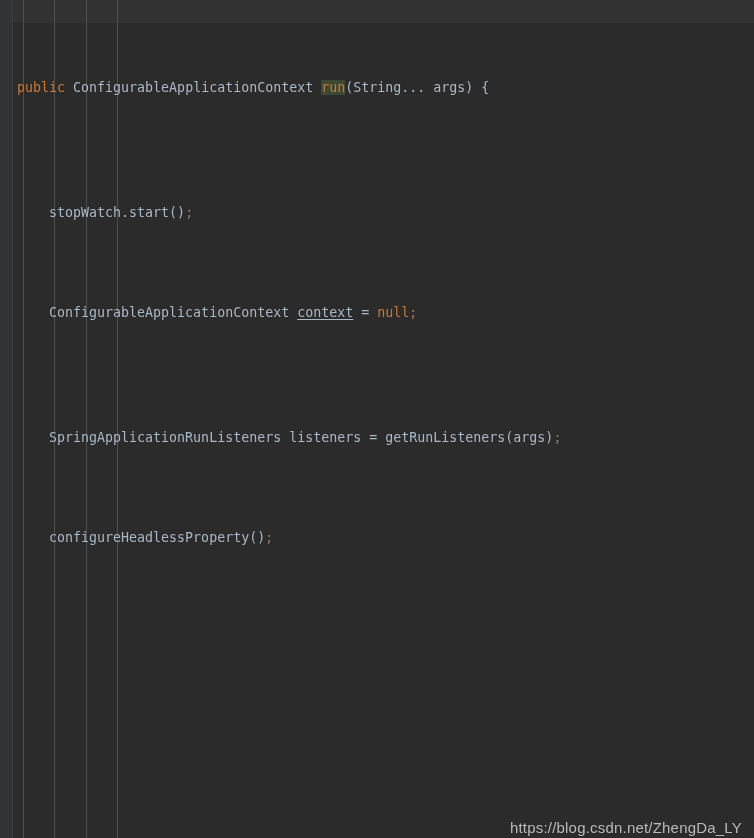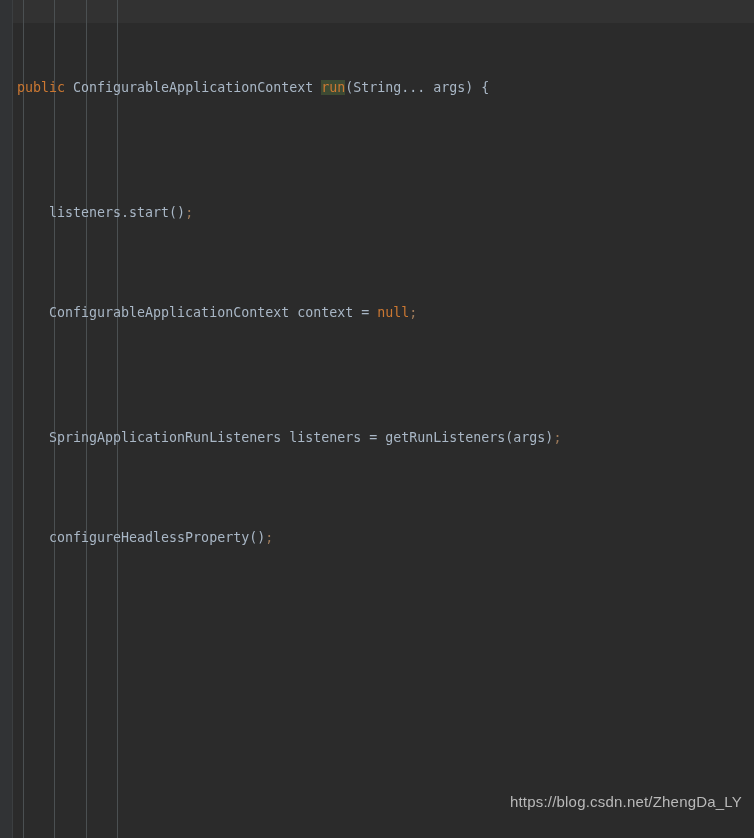--- a/index.html
+++ b/index.html
@@ -62,29 +62,29 @@
     background: #4b5052;
   }
   .g1 { left: 23px; }
   .g2 { left: 54px; }
   .g3 { left: 86px; }
   .g4 { left: 117px; }
 
   
   .kw   { color: #cc7832; }
   .txt  { color: #a9b7c6; }
-  .var  { color: #a9b7c6; text-underline-offset: 2px; }
+  .var  { color: #a9b7c6; text-decoration: underline; text-underline-offset: 2px; }
   .semi { color: #9d7a5a; }
   .hl   { background: #3d4a33; color: #cc7832; }
 
   
   .watermark {
     position: absolute;
     right: 12px;
-    bottom: 28px;
+    bottom: 2px;
     color: #b9b9b9;
     font-family: "Liberation Sans", sans-serif;
     font-size: 15px;
     letter-spacing: 0.2px;
   }
 </style>
 </head>
 <body>
 
 <div id="screenshot">
@@ -95,21 +95,21 @@
   <div class="guide g1"></div>
   <div class="guide g2"></div>
   <div class="guide g3"></div>
   <div class="guide g4"></div>
 
   <div class="code">
 
     <div class="line"><span class="kw">public</span><span class="txt"> ConfigurableApplicationContext </span><span class="hl">run</span><span class="txt">(String... args) {</span></div>
 
 
-    <div class="line"><span class="txt">    listeners.start()</span><span class="semi">;</span></div>
+    <div class="line"><span class="txt">    stopWatch.start()</span><span class="semi">;</span></div>
 
     <div class="line"><span class="txt">    ConfigurableApplicationContext </span><span class="var">context</span><span class="txt"> = </span><span class="kw">null</span><span class="semi">;</span></div>
 
 
     <div class="line"><span class="txt">    SpringApplicationRunListeners listeners = getRunListeners(args)</span><span class="semi">;</span></div>
 
     <div class="line"><span class="txt">    configureHeadlessProperty()</span><span class="semi">;</span></div>
 
 
     

